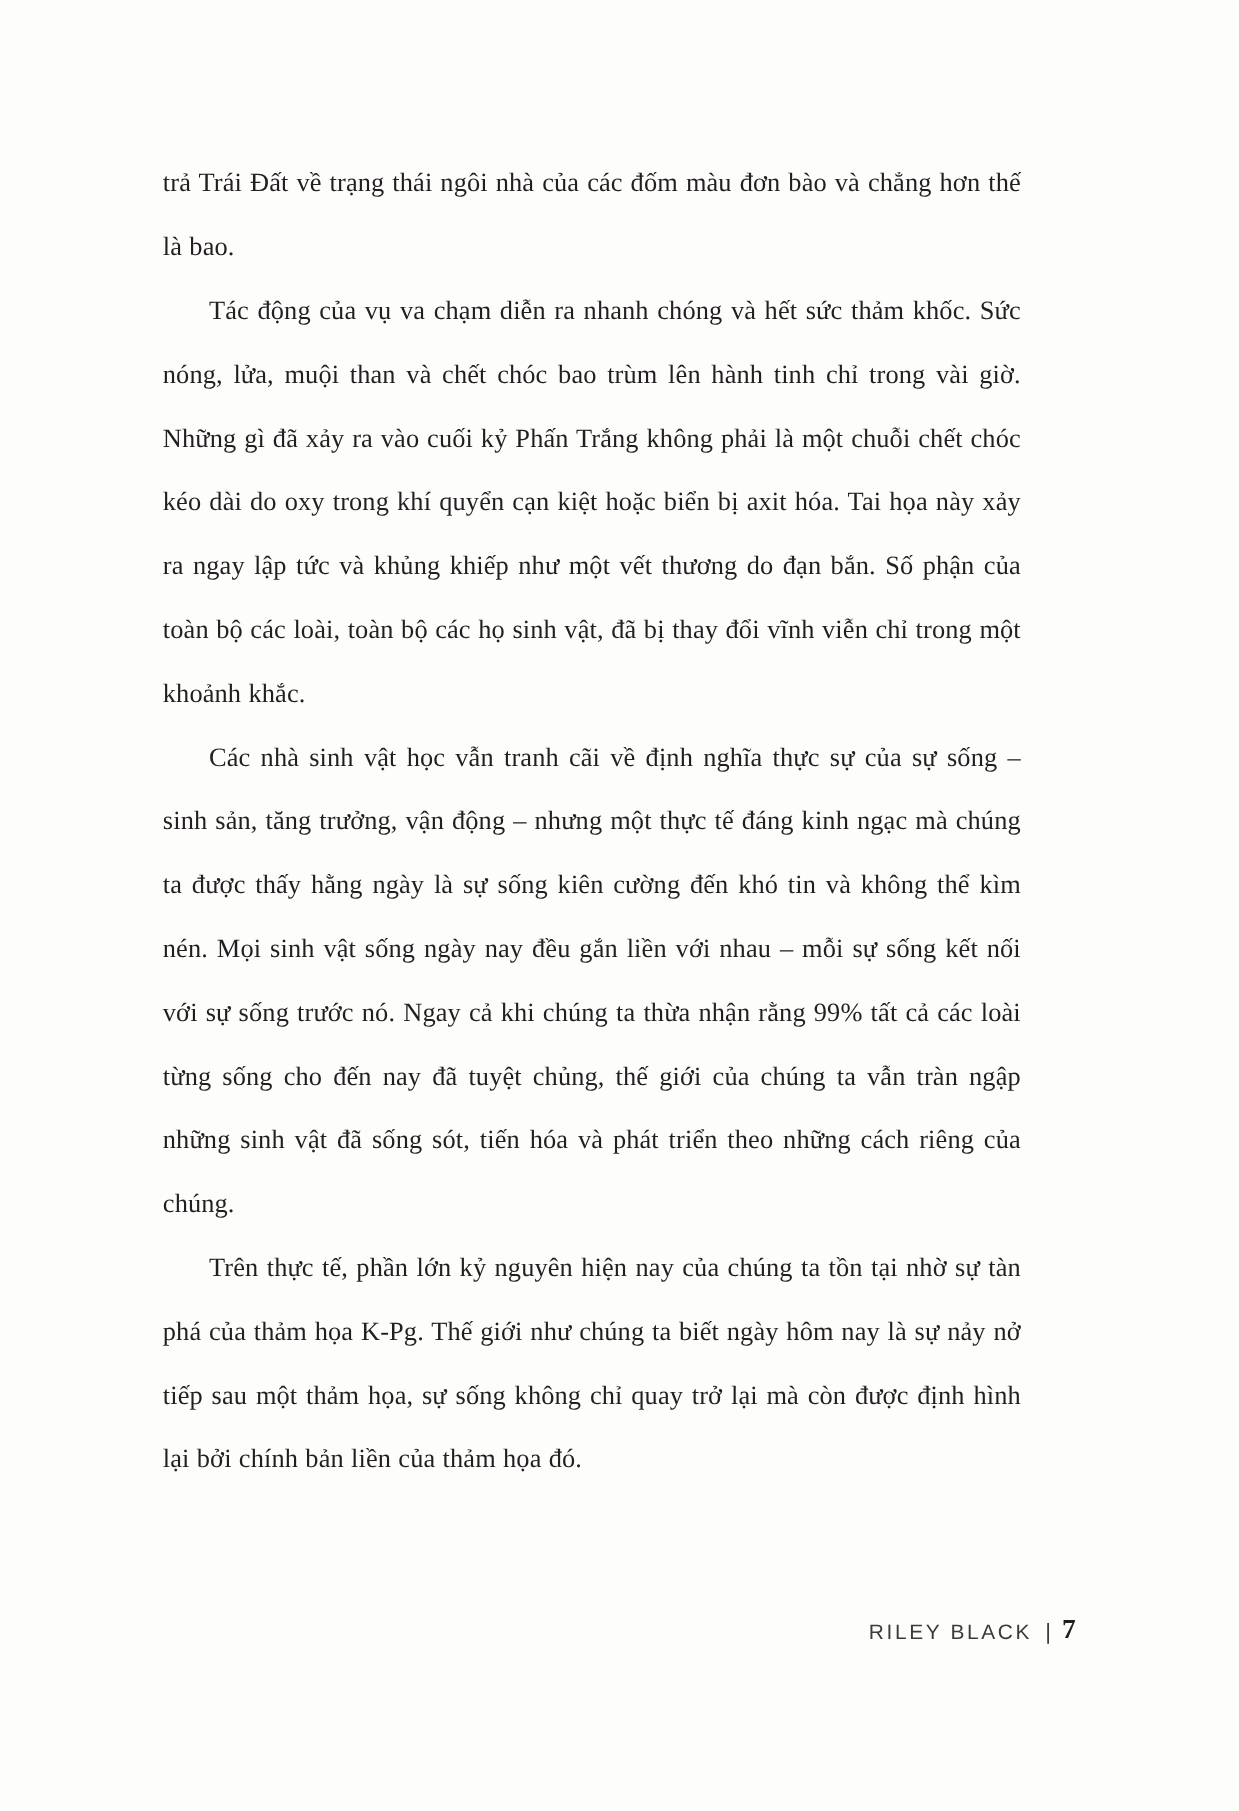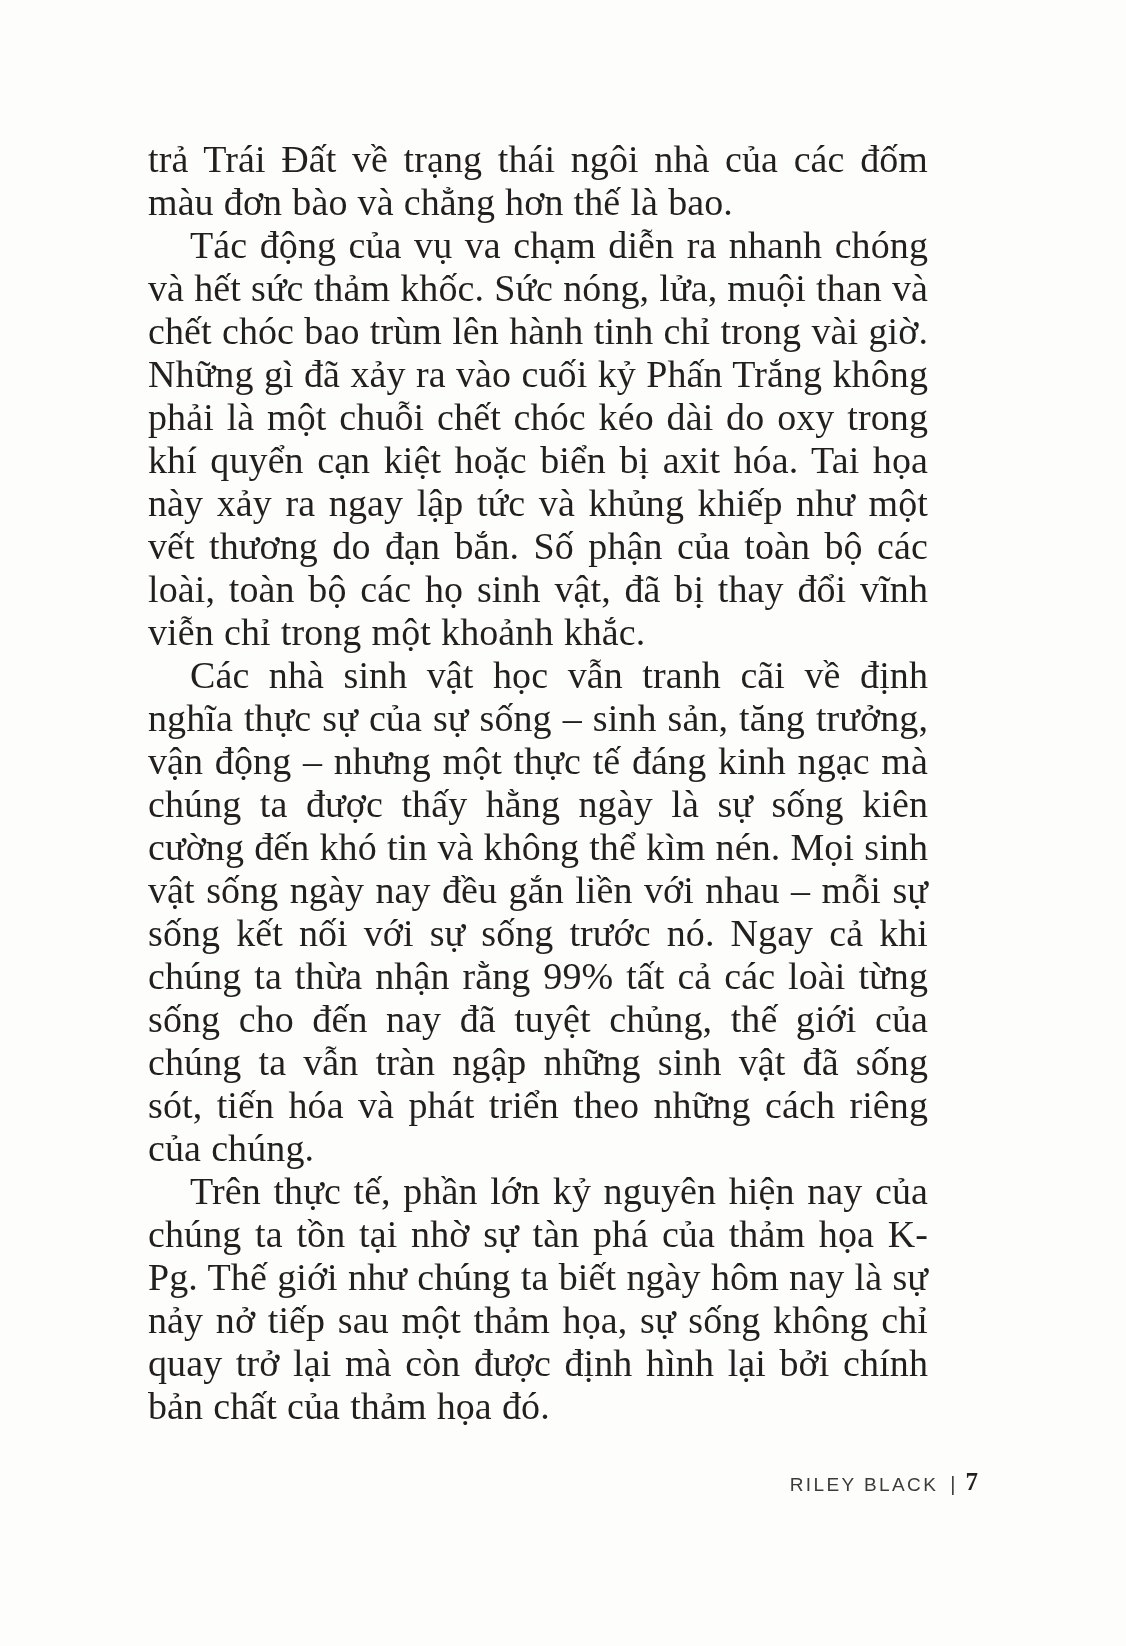--- a/index.html
+++ b/index.html
@@ -17,22 +17,22 @@
   }
   .content {
     position: absolute;
     left: 148px;
     top: 138px;
     width: 780px;
   }
   p {
     margin: 0 0 0 0;
     font-family: "Liberation Serif", "DejaVu Serif", serif;
-    font-size: 38px;
-    line-height: 43px;
+    font-size: 24px;
+    line-height: 58px;
     color: #231f20;
     text-align: justify;
     text-justify: inter-word;
     letter-spacing: 0.1px;
     word-spacing: 0.5px;
   }
   p.indent {
     text-indent: 42px;
   }
   p + p {
@@ -68,21 +68,21 @@
 </style>
 </head>
 <body>
 
 <div class="page">
 
   <div class="content">
     <p>trả Trái Đất về trạng thái ngôi nhà của các đốm màu đơn bào và chẳng hơn thế là bao.</p>
     <p class="indent">Tác động của vụ va chạm diễn ra nhanh chóng và hết sức thảm khốc. Sức nóng, lửa, muội than và chết chóc bao trùm lên hành tinh chỉ trong vài giờ. Những gì đã xảy ra vào cuối kỷ Phấn Trắng không phải là một chuỗi chết chóc kéo dài do oxy trong khí quyển cạn kiệt hoặc biển bị axit hóa. Tai họa này xảy ra ngay lập tức và khủng khiếp như một vết thương do đạn bắn. Số phận của toàn bộ các loài, toàn bộ các họ sinh vật, đã bị thay đổi vĩnh viễn chỉ trong một khoảnh khắc.</p>
     <p class="indent">Các nhà sinh vật học vẫn tranh cãi về định nghĩa thực sự của sự sống – sinh sản, tăng trưởng, vận động – nhưng một thực tế đáng kinh ngạc mà chúng ta được thấy hằng ngày là sự sống kiên cường đến khó tin và không thể kìm nén. Mọi sinh vật sống ngày nay đều gắn liền với nhau – mỗi sự sống kết nối với sự sống trước nó. Ngay cả khi chúng ta thừa nhận rằng 99% tất cả các loài từng sống cho đến nay đã tuyệt chủng, thế giới của chúng ta vẫn tràn ngập những sinh vật đã sống sót, tiến hóa và phát triển theo những cách riêng của chúng.</p>
-    <p class="indent">Trên thực tế, phần lớn kỷ nguyên hiện nay của chúng ta tồn tại nhờ sự tàn phá của thảm họa K-Pg. Thế giới như chúng ta biết ngày hôm nay là sự nảy nở tiếp sau một thảm họa, sự sống không chỉ quay trở lại mà còn được định hình lại bởi chính bản chất của thảm họa đó.</p>
+    <p class="indent">Trên thực tế, phần lớn kỷ nguyên hiện nay của chúng ta tồn tại nhờ sự tàn phá của thảm họa K-Pg. Thế giới như chúng ta biết ngày hôm nay là sự nảy nở tiếp sau một thảm họa, sự sống không chỉ quay trở lại mà còn được định hình lại bởi chính bản liền của thảm họa đó.</p>
   </div>
 
   <div class="footer">
     <span class="author">RILEY BLACK</span>
     <span class="sep">|</span>
     <span class="pageno">7</span>
   </div>
 
 </div>
 

